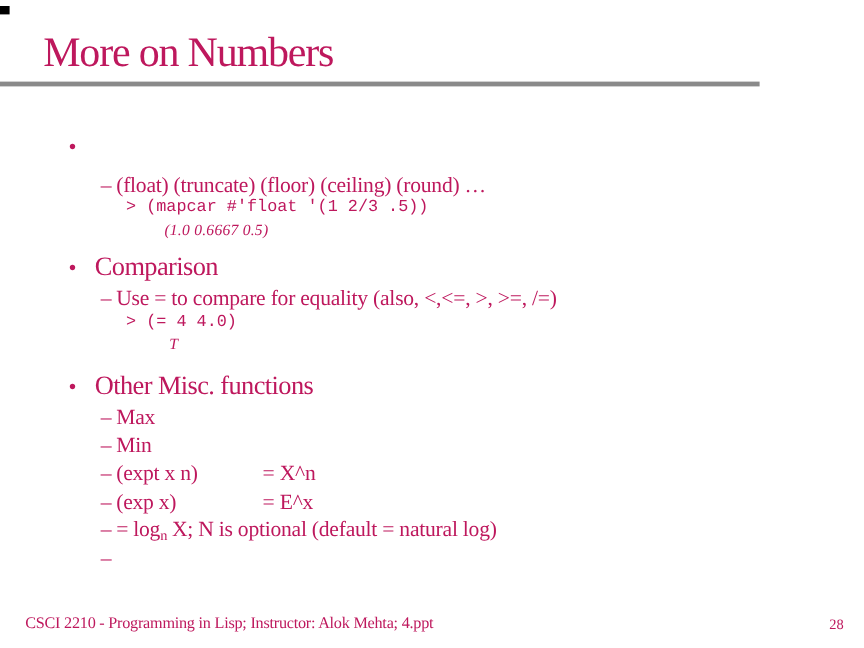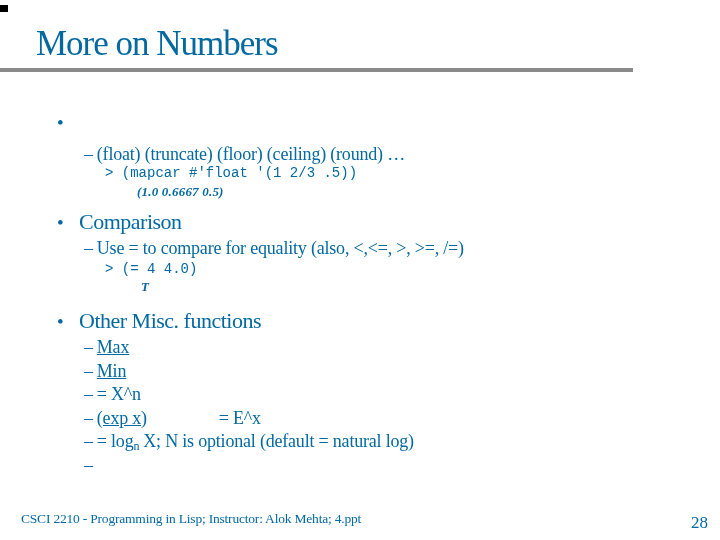--- a/index.html
+++ b/index.html
@@ -2,21 +2,21 @@
 <html><head>
 <meta charset="utf-8">
 <style>
   html, body { margin:0; padding:0; background:#fff; }
   .slide {
     position:relative;
     width:720px; height:540px;
     background:#ffffff;
     overflow:hidden;
     font-family:"Liberation Serif", serif;
-    color:#0369a1;
+    color:#be185d;
   }
   .abs { position:absolute; }
 
   .corner-mark { left:0; top:5px; width:8px; height:7px; background:#000; }
 
   .slide-title {
     left:36px; top:25px;
     font-size:35px; line-height:1.1;
     letter-spacing:-1px;
     white-space:nowrap;
@@ -39,34 +39,34 @@
   }
   .dash-glyph { margin-right:4px; }
 
   .code-line {
     left:105px;
     font-family:"Liberation Mono", "DejaVu Sans Mono", monospace;
     font-size:14px;
     white-space:pre;
   }
   .result-line {
-    font-size:13px; font-weight:bold; font-style:italic;
+    font-size:13px; font-weight:normal; font-style:italic;
     letter-spacing:0.2px;
     white-space:nowrap;
   }
 
   .misc-list { left:84px; top:336px; font-size:18px; letter-spacing:-0.2px; line-height:23.5px; }
   .misc-row { display:flex; align-items:baseline; height:23.5px; white-space:nowrap; }
-  .misc-label { width:122px; flex:none; white-space:nowrap;text-decoration:underline; }
+  .misc-label { width:122px; flex:none; white-space:nowrap; }
   .misc-value { white-space:nowrap; }
   .subscript { font-size:12px; vertical-align:-3px; }
   .post-sub { margin-left:4px;margin-top:40px; }
 
   .footer-text { left:5px; top:511px; font-size:13.5px; letter-spacing:-0.2px; white-space:nowrap;margin-left:16px; }
-  .page-number { left:691px; top:513px; font-size:17px; }
+  .page-number { left:691px; top:513px; font-size:12px; }
 
   .pos-s0-heading { top:112px; }
   .pos-s0-sub     { top:144px; }
   .pos-s0-code    { top:165px;text-align:right; }
   .pos-s0-result  { left:137px; top:184px; }
   .pos-s1-heading { top:209px; }
   .pos-s1-sub     { top:238px; }
   .pos-s1-code    { top:261px;text-align:right; }
   .pos-s1-result  { left:141px; top:279px; }
   .pos-s2-heading { top:308px; }
@@ -113,20 +113,21 @@
       <span class="misc-label">Max</span>
       <span class="misc-value"></span>
     </div>
     <div class="misc-row">
       <span class="dash-glyph">–</span>
       <span class="misc-label">Min</span>
       <span class="misc-value"></span>
     </div>
     <div class="misc-row">
       <span class="dash-glyph">–</span>
+      <span class="misc-label">(expt x n)</span>
       <span class="misc-value">= X^n</span>
     </div>
     <div class="misc-row">
       <span class="dash-glyph">–</span>
       <span class="misc-label">(exp x)</span>
       <span class="misc-value">= E^x</span>
     </div>
     <div class="misc-row">
       <span class="dash-glyph">–</span>
       <span class="misc-value"><span>= log</span><span class="subscript">n</span><span class="post-sub">X; N is optional (default = natural log)</span></span>

